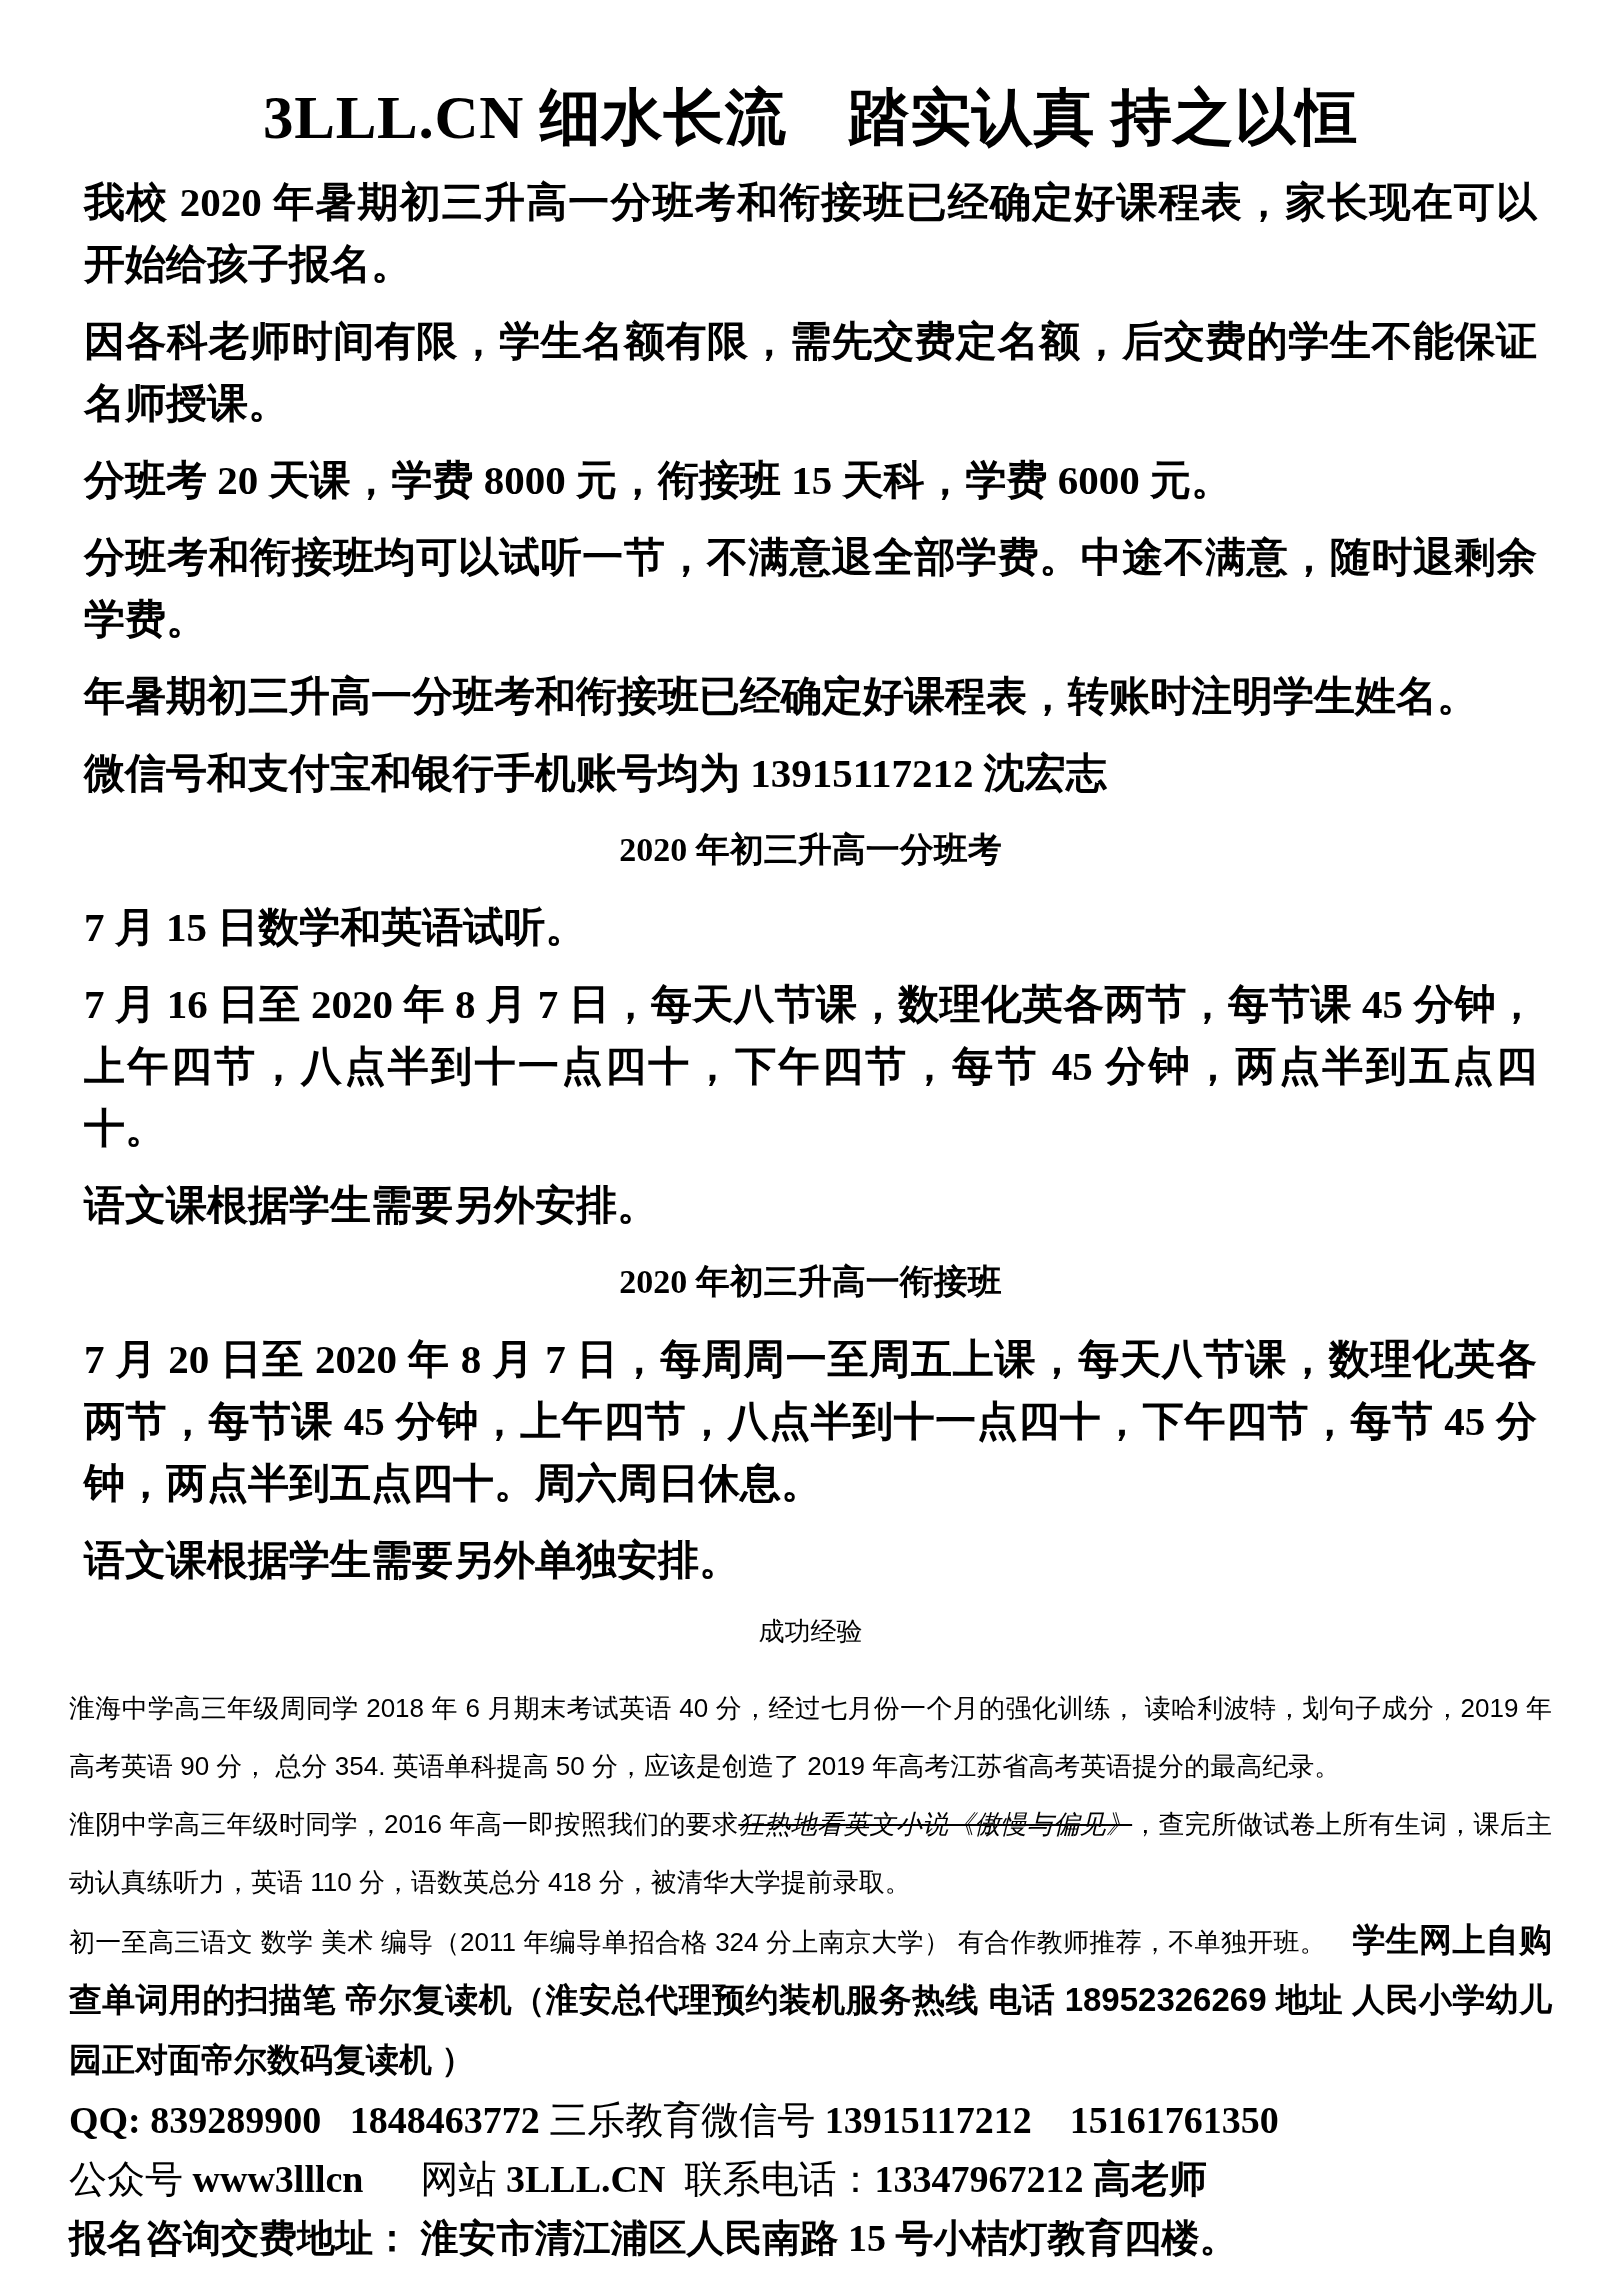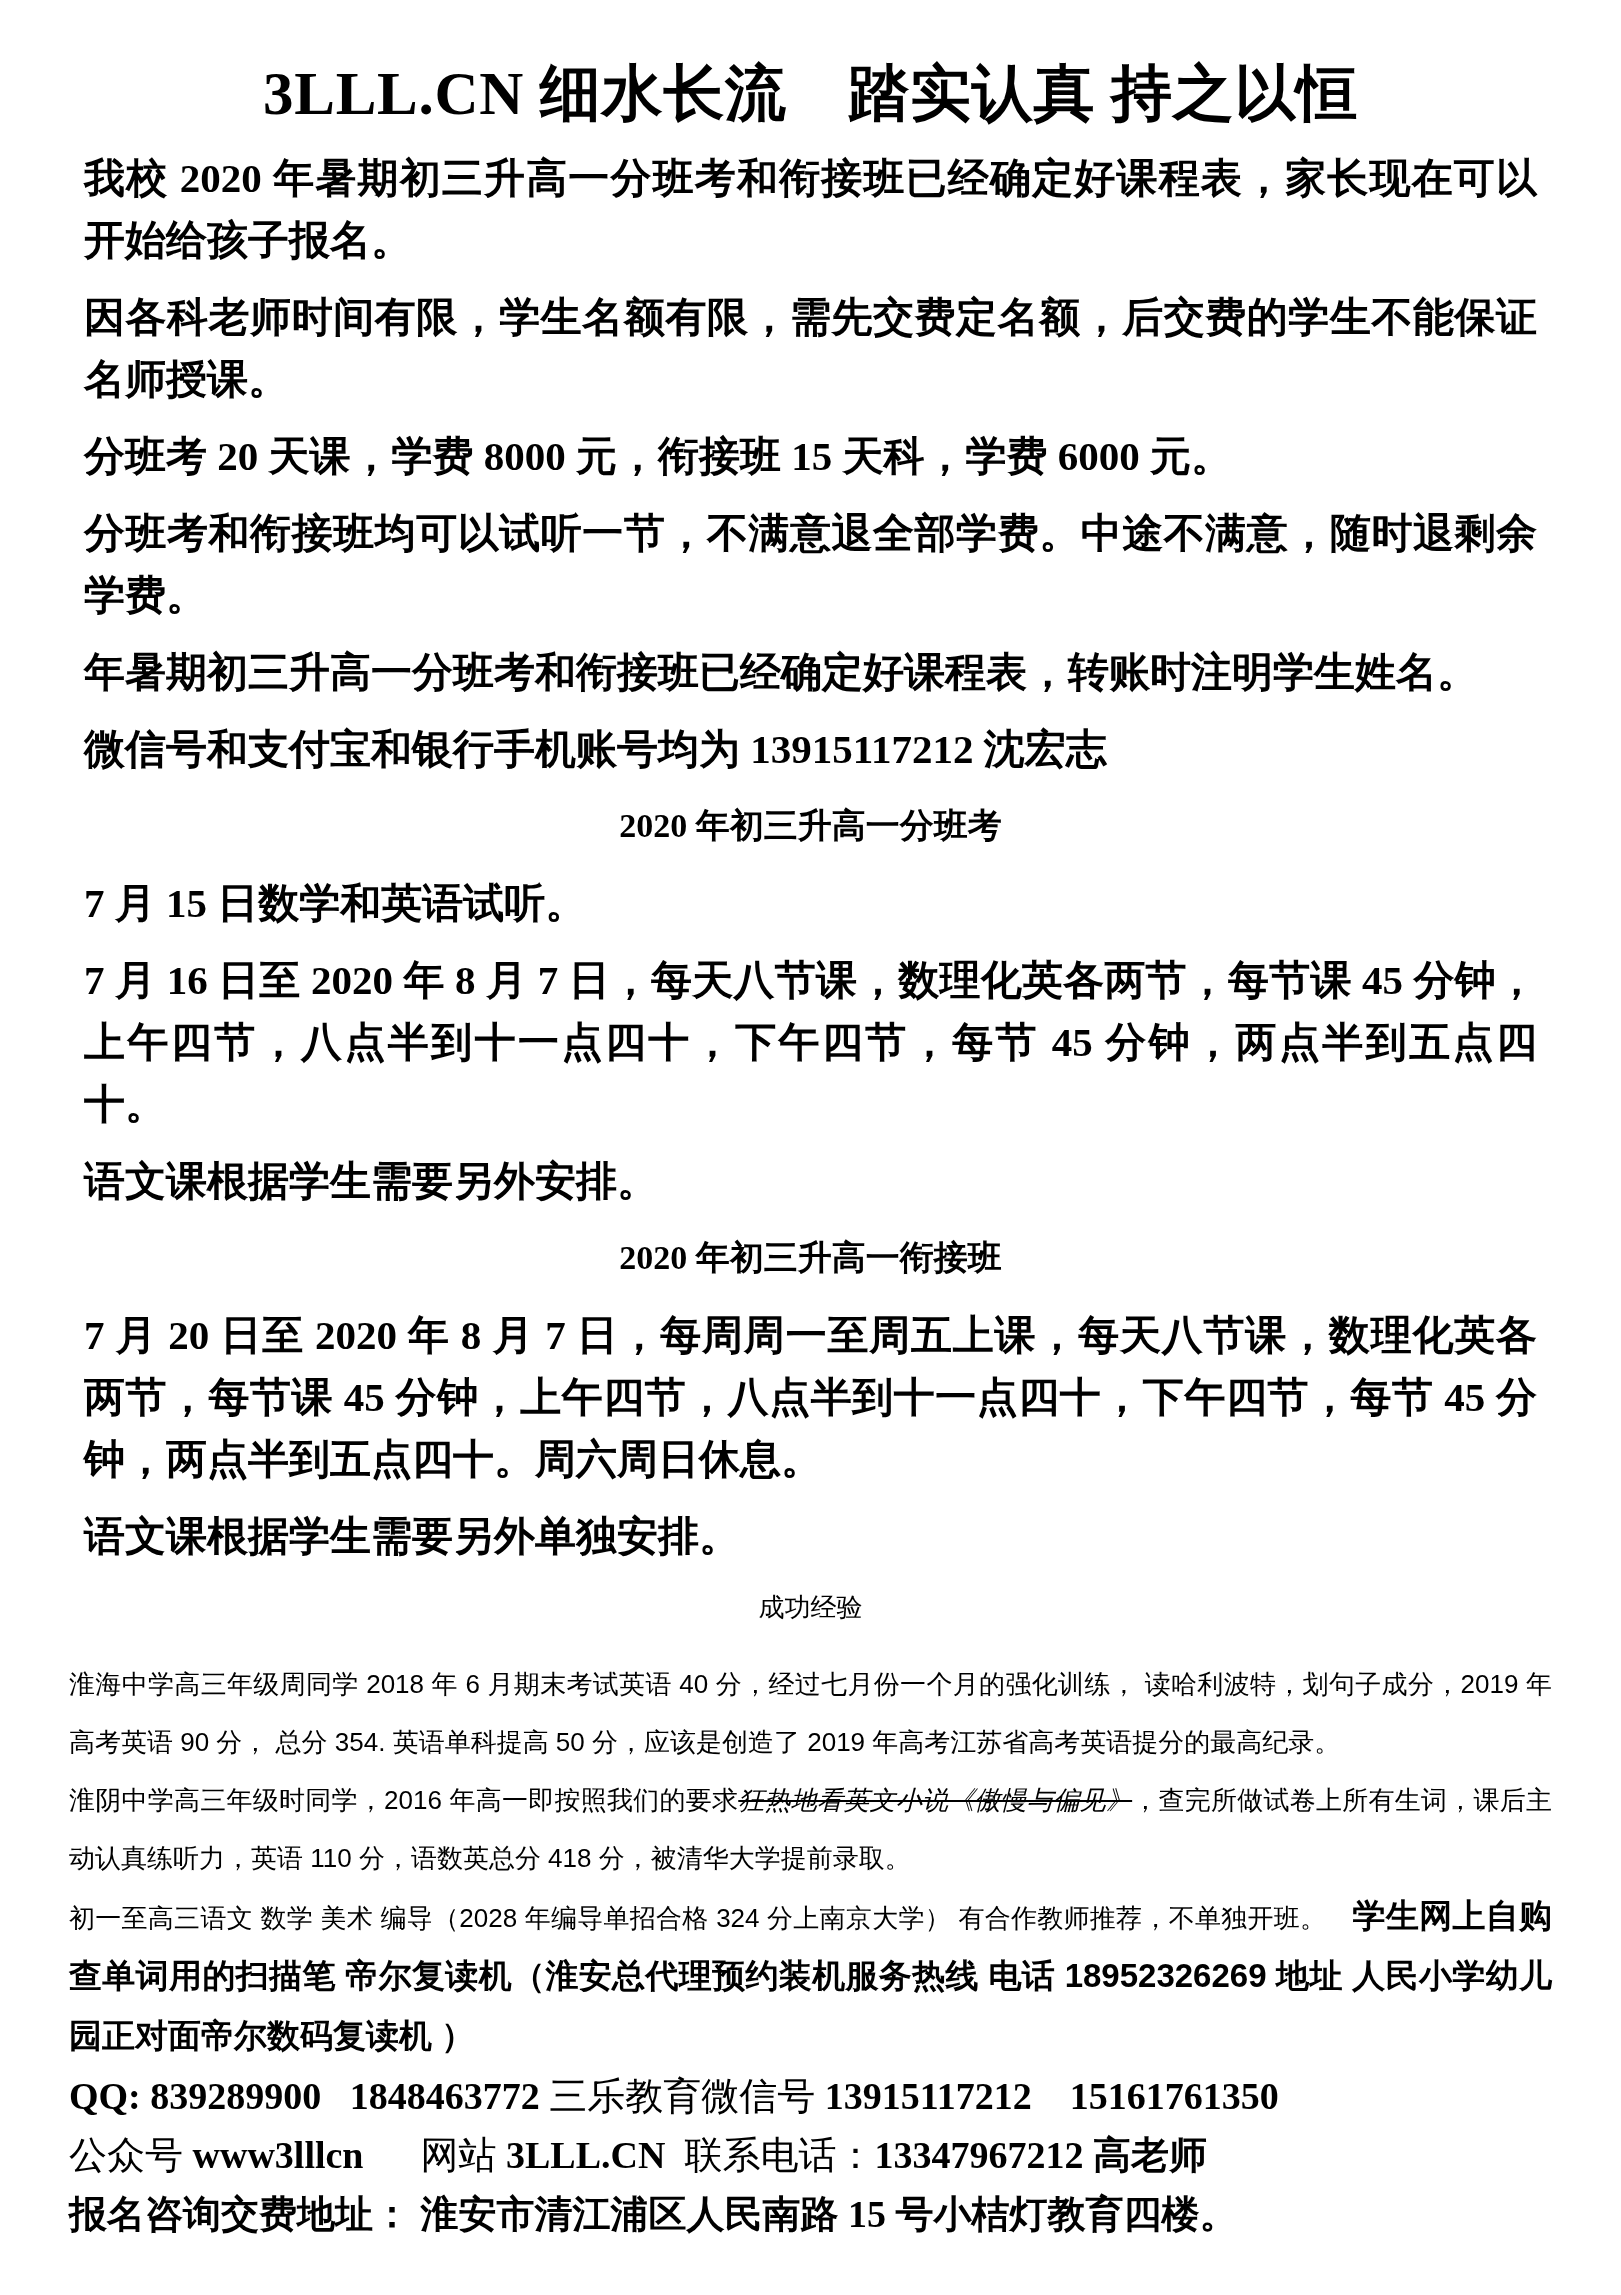--- a/index.html
+++ b/index.html
@@ -1,21 +1,21 @@
 <!DOCTYPE html>
 <html style="font-size:11.6px"><head>
 <meta charset="utf-8">
 <style>
   html, body { margin: 0; padding: 0; background: #ffffff; }
   .page {
     position: relative;
     width: 1621px;
     height: 2295px;
     box-sizing: border-box;
-    padding: 18px 69px 0 69px;
+    padding: 42px 69px 0 69px;
     background: #ffffff;
     color: #000000;
     overflow: hidden;
     font-family: "Liberation Serif", "DejaVu Serif", serif;
   }
   .doc-title {
     margin: 38px 0 10px 0;
     font-size: 61px;
     font-weight: bold;
     line-height: 1.25;
@@ -92,21 +92,21 @@
   <p class="body-text">语文课根据学生需要另外安排。</p>
 
   <h2 class="section-heading">2020 年初三升高一衔接班</h2>
   <p class="body-text">7 月 20 日至 2020 年 8 月 7 日，每周周一至周五上课，每天八节课，数理化英各两节，每节课 45 分钟，上午四节，八点半到十一点四十，下午四节，每节 45 分钟，两点半到五点四十。周六周日休息。</p>
   <p class="body-text">语文课根据学生需要另外单独安排。</p>
 
   <h3 class="sub-heading">成功经验</h3>
 
   <p class="small-text">淮海中学高三年级周同学 2018 年 6 月期末考试英语 40 分，经过七月份一个月的强化训练， 读哈利波特，划句子成分，2019 年高考英语 90 分， 总分 354. 英语单科提高 50 分，应该是创造了 2019 年高考江苏省高考英语提分的最高纪录。</p>
   <p class="small-text"><span>淮阴中学高三年级时同学，2016 年高一即按照我们的要求</span><span class="strike">狂热地看英文小说《傲慢与偏见》</span><span>，查完所做试卷上所有生词，课后主动认真练听力，英语 110 分，语数英总分 418 分，被清华大学提前录取。</span></p>
-  <p class="small-text"><span>初一至高三语文 数学 美术 编导（2028 年编导单招合格 324 分上南京大学） 有合作教师推荐，不单独开班。　</span><span class="bold-inline">学生网上自购查单词用的扫描笔 帝尔复读机（淮安总代理预约装机服务热线 电话 18952326269 地址 人民小学幼儿园正对面帝尔数码复读机 ）</span></p>
+  <p class="small-text"><span>初一至高三语文 数学 美术 编导（2011 年编导单招合格 324 分上南京大学） 有合作教师推荐，不单独开班。　</span><span class="bold-inline">学生网上自购查单词用的扫描笔 帝尔复读机（淮安总代理预约装机服务热线 电话 18952326269 地址 人民小学幼儿园正对面帝尔数码复读机 ）</span></p>
 
   <p class="contact-line"><span class="contact-bold">QQ: 839289900   1848463772 </span><span class="seg-regular">三乐教育微信号 </span><span class="contact-bold">13915117212    15161761350</span></p>
 
   <p class="contact-line"><span class="seg-regular">公众号 </span><span class="contact-bold">www3lllcn      </span><span class="seg-regular">网站 </span><span class="contact-bold">3LLL.CN  </span><span class="seg-regular">联系电话：</span><span class="contact-bold">13347967212 高老师</span></p>
 
   <p class="contact-line contact-bold">报名咨询交费地址： 淮安市清江浦区人民南路 15 号小桔灯教育四楼。</p>
 
 </div>
 
 

